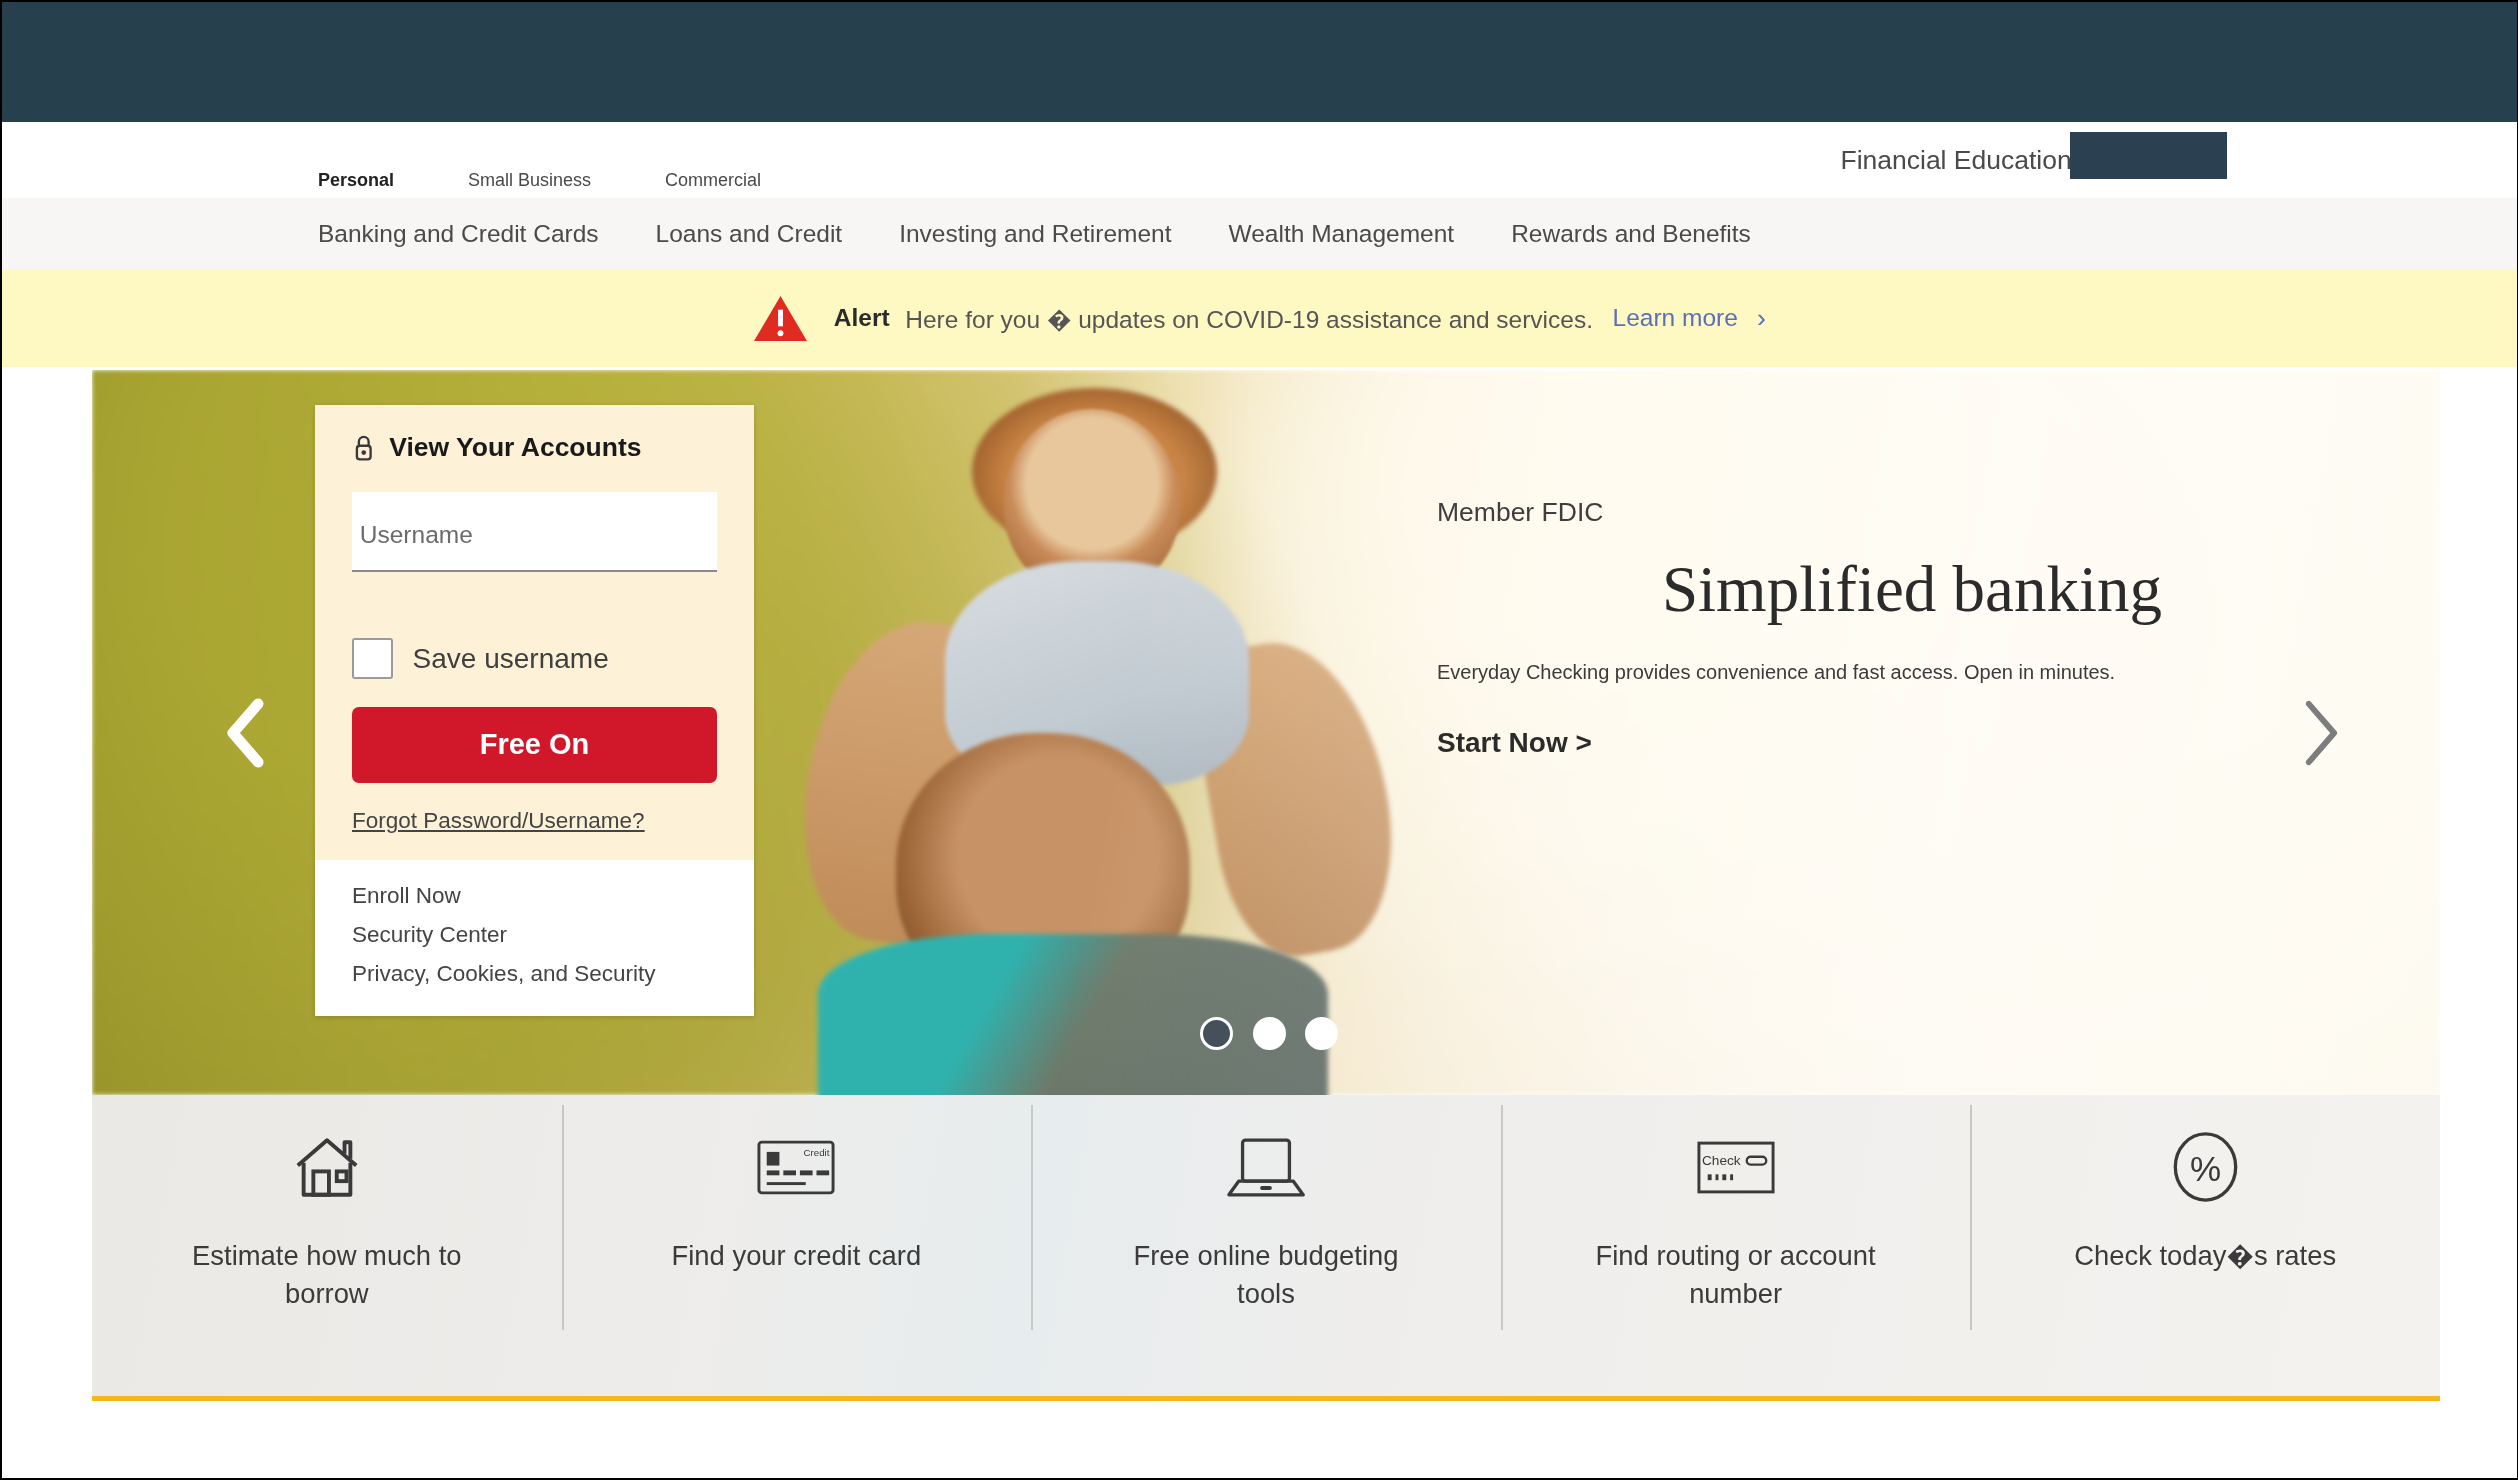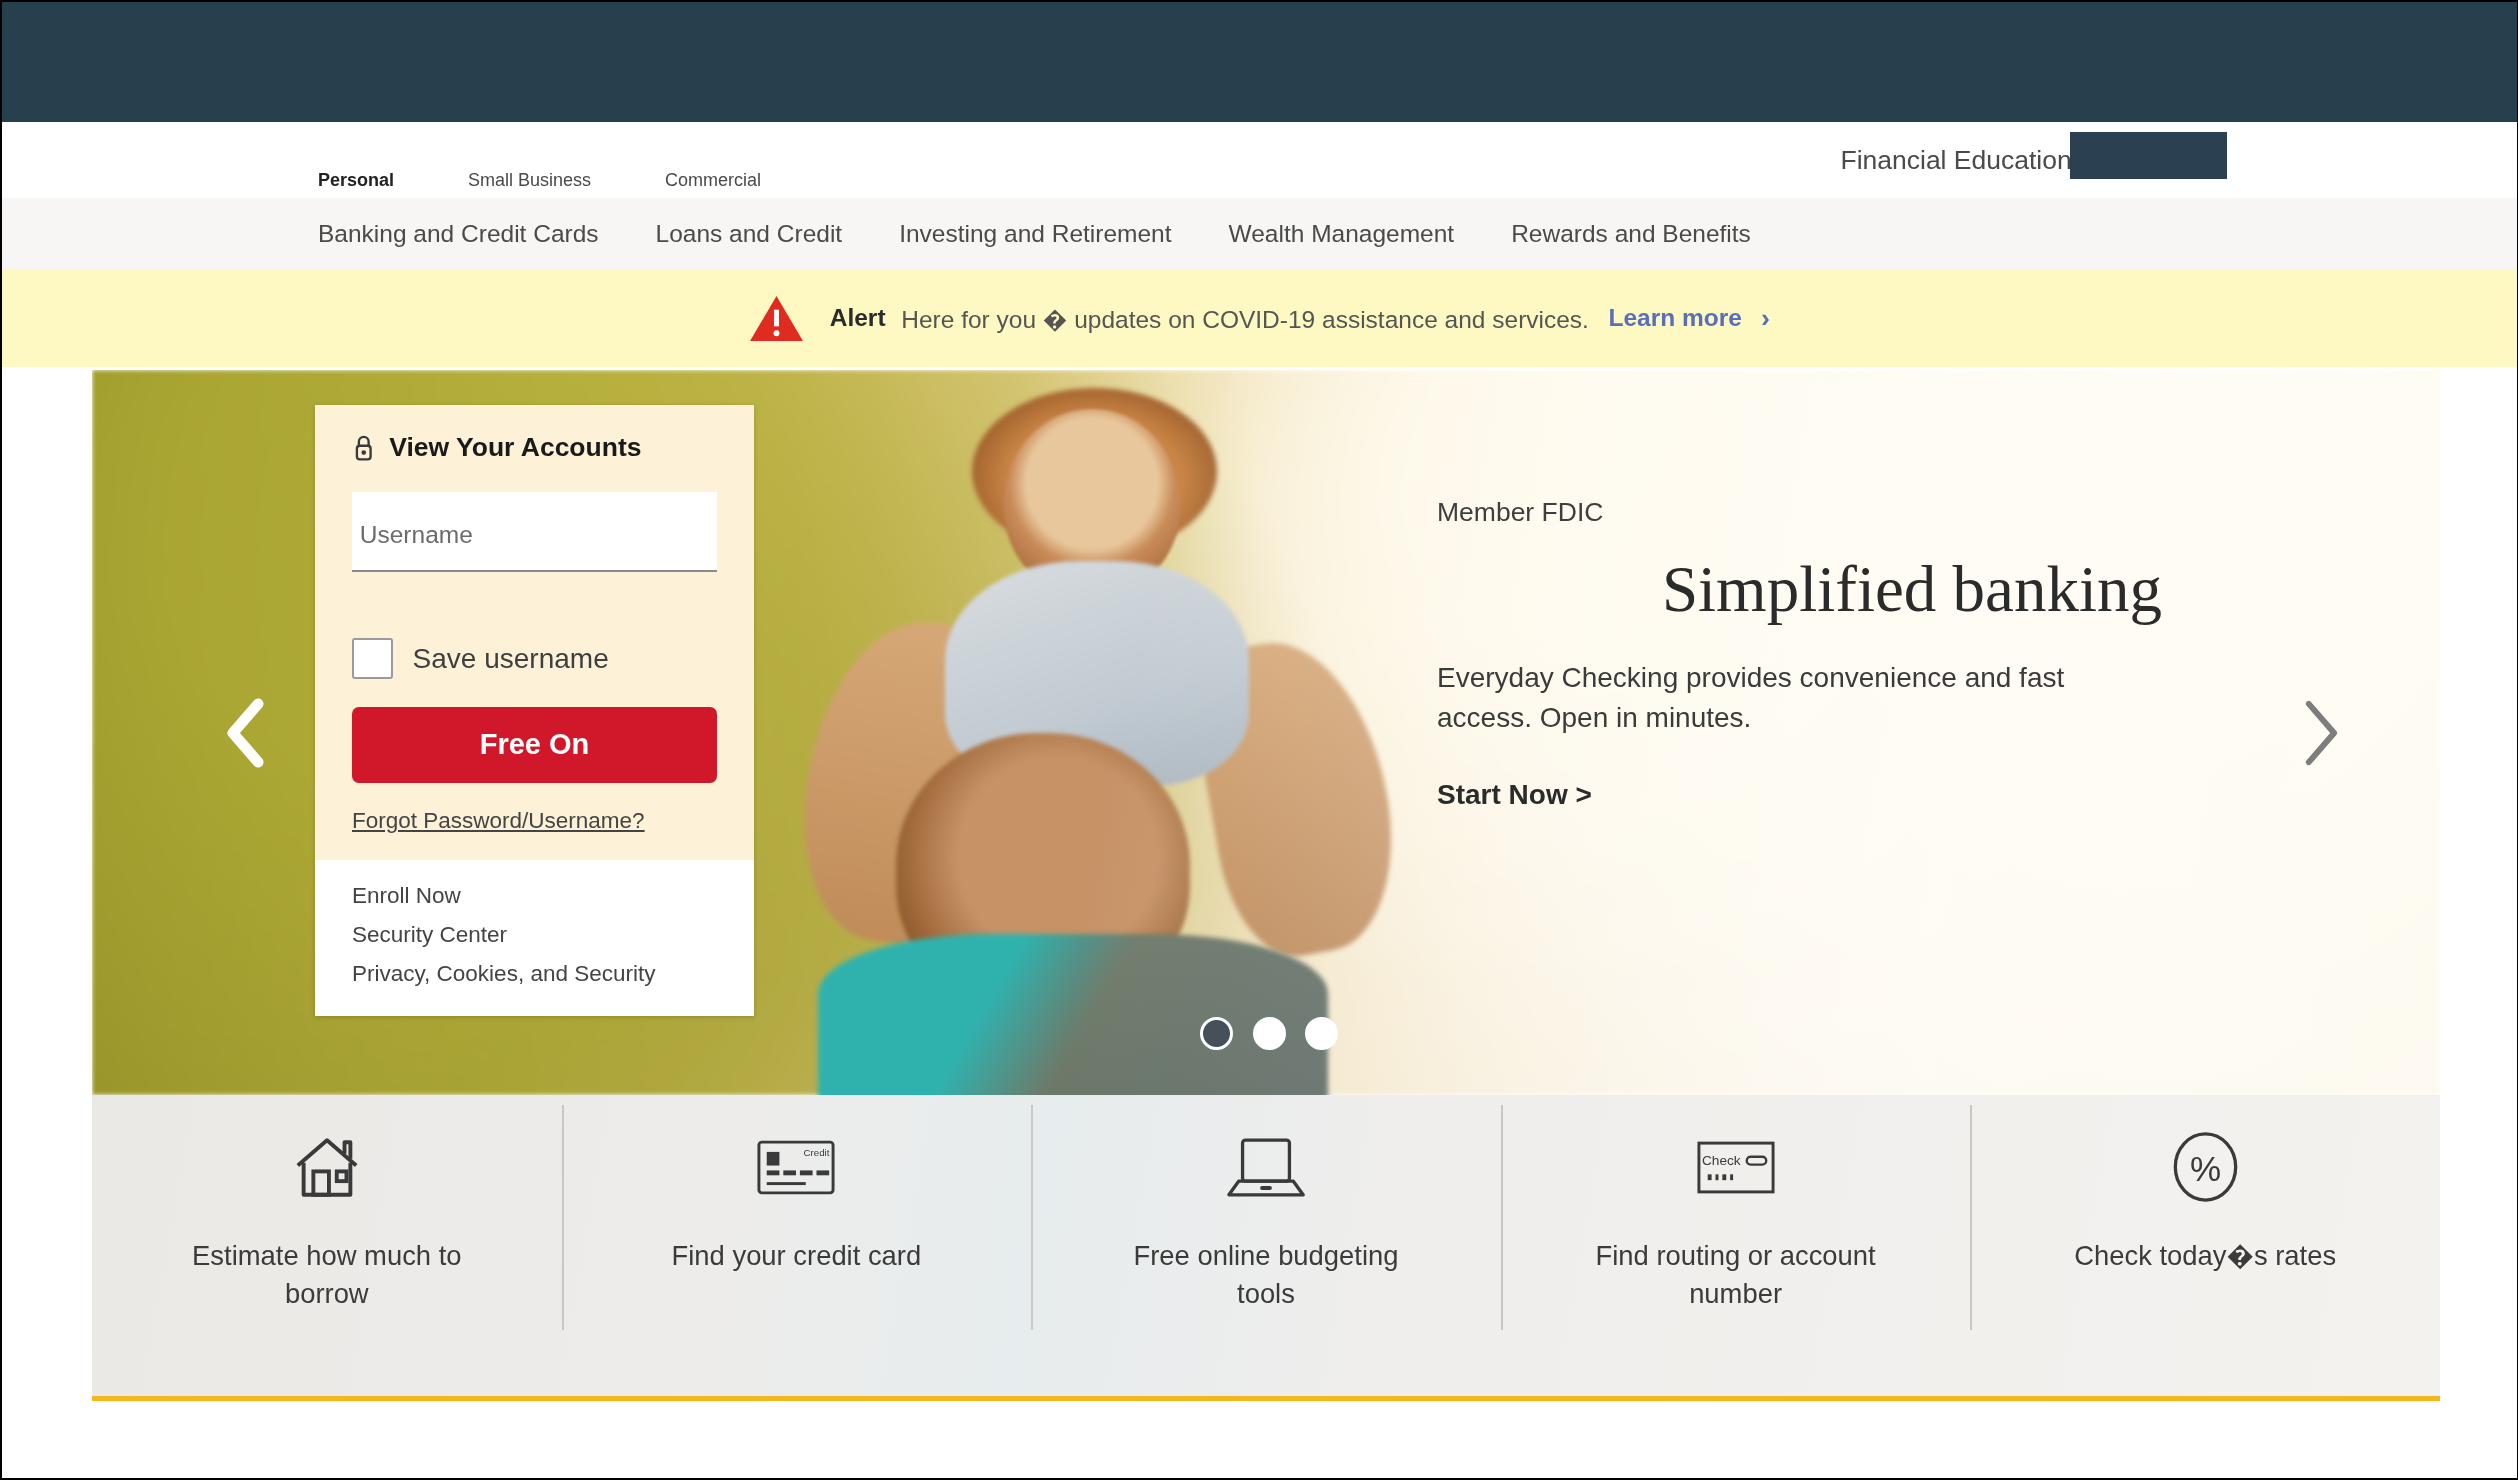--- a/index.html
+++ b/index.html
@@ -135,21 +135,21 @@
     color: #2b2b2b;
     margin-right: 15.7px;
   }
   .alert-text {
     font-size: 24.5px;
     color: #555555;
     margin-right: 19.6px;
   }
   .alert-link {
     font-size: 24.5px;
-    font-weight: bold;
+    font-weight: normal;
     color: #5a6fba;
     cursor: pointer;
     display: flex;
     align-items: center;
     gap: 19px;
   }
   .alert-chev { font-size: 26.5px; line-height: 1; }
 
   
   .hero {
@@ -364,21 +364,21 @@
   .hero-head {
     font-family: "Liberation Serif", serif;
     font-size: 65px;
     color: #2b2b2b;
     font-weight: normal;
     line-height: 1.1;
     margin-bottom: 33px;
     text-align: right;
   }
   .hero-sub {
-    font-size: 28px;
+    font-size: 20px;
     color: #3b3b3b;
     line-height: 1.42;
     margin-bottom: 41px;
   }
   .hero-cta {
     font-size: 28px;
     font-weight: bold;
     color: #2b2b2b;
     cursor: pointer;
     display: inline-block;

